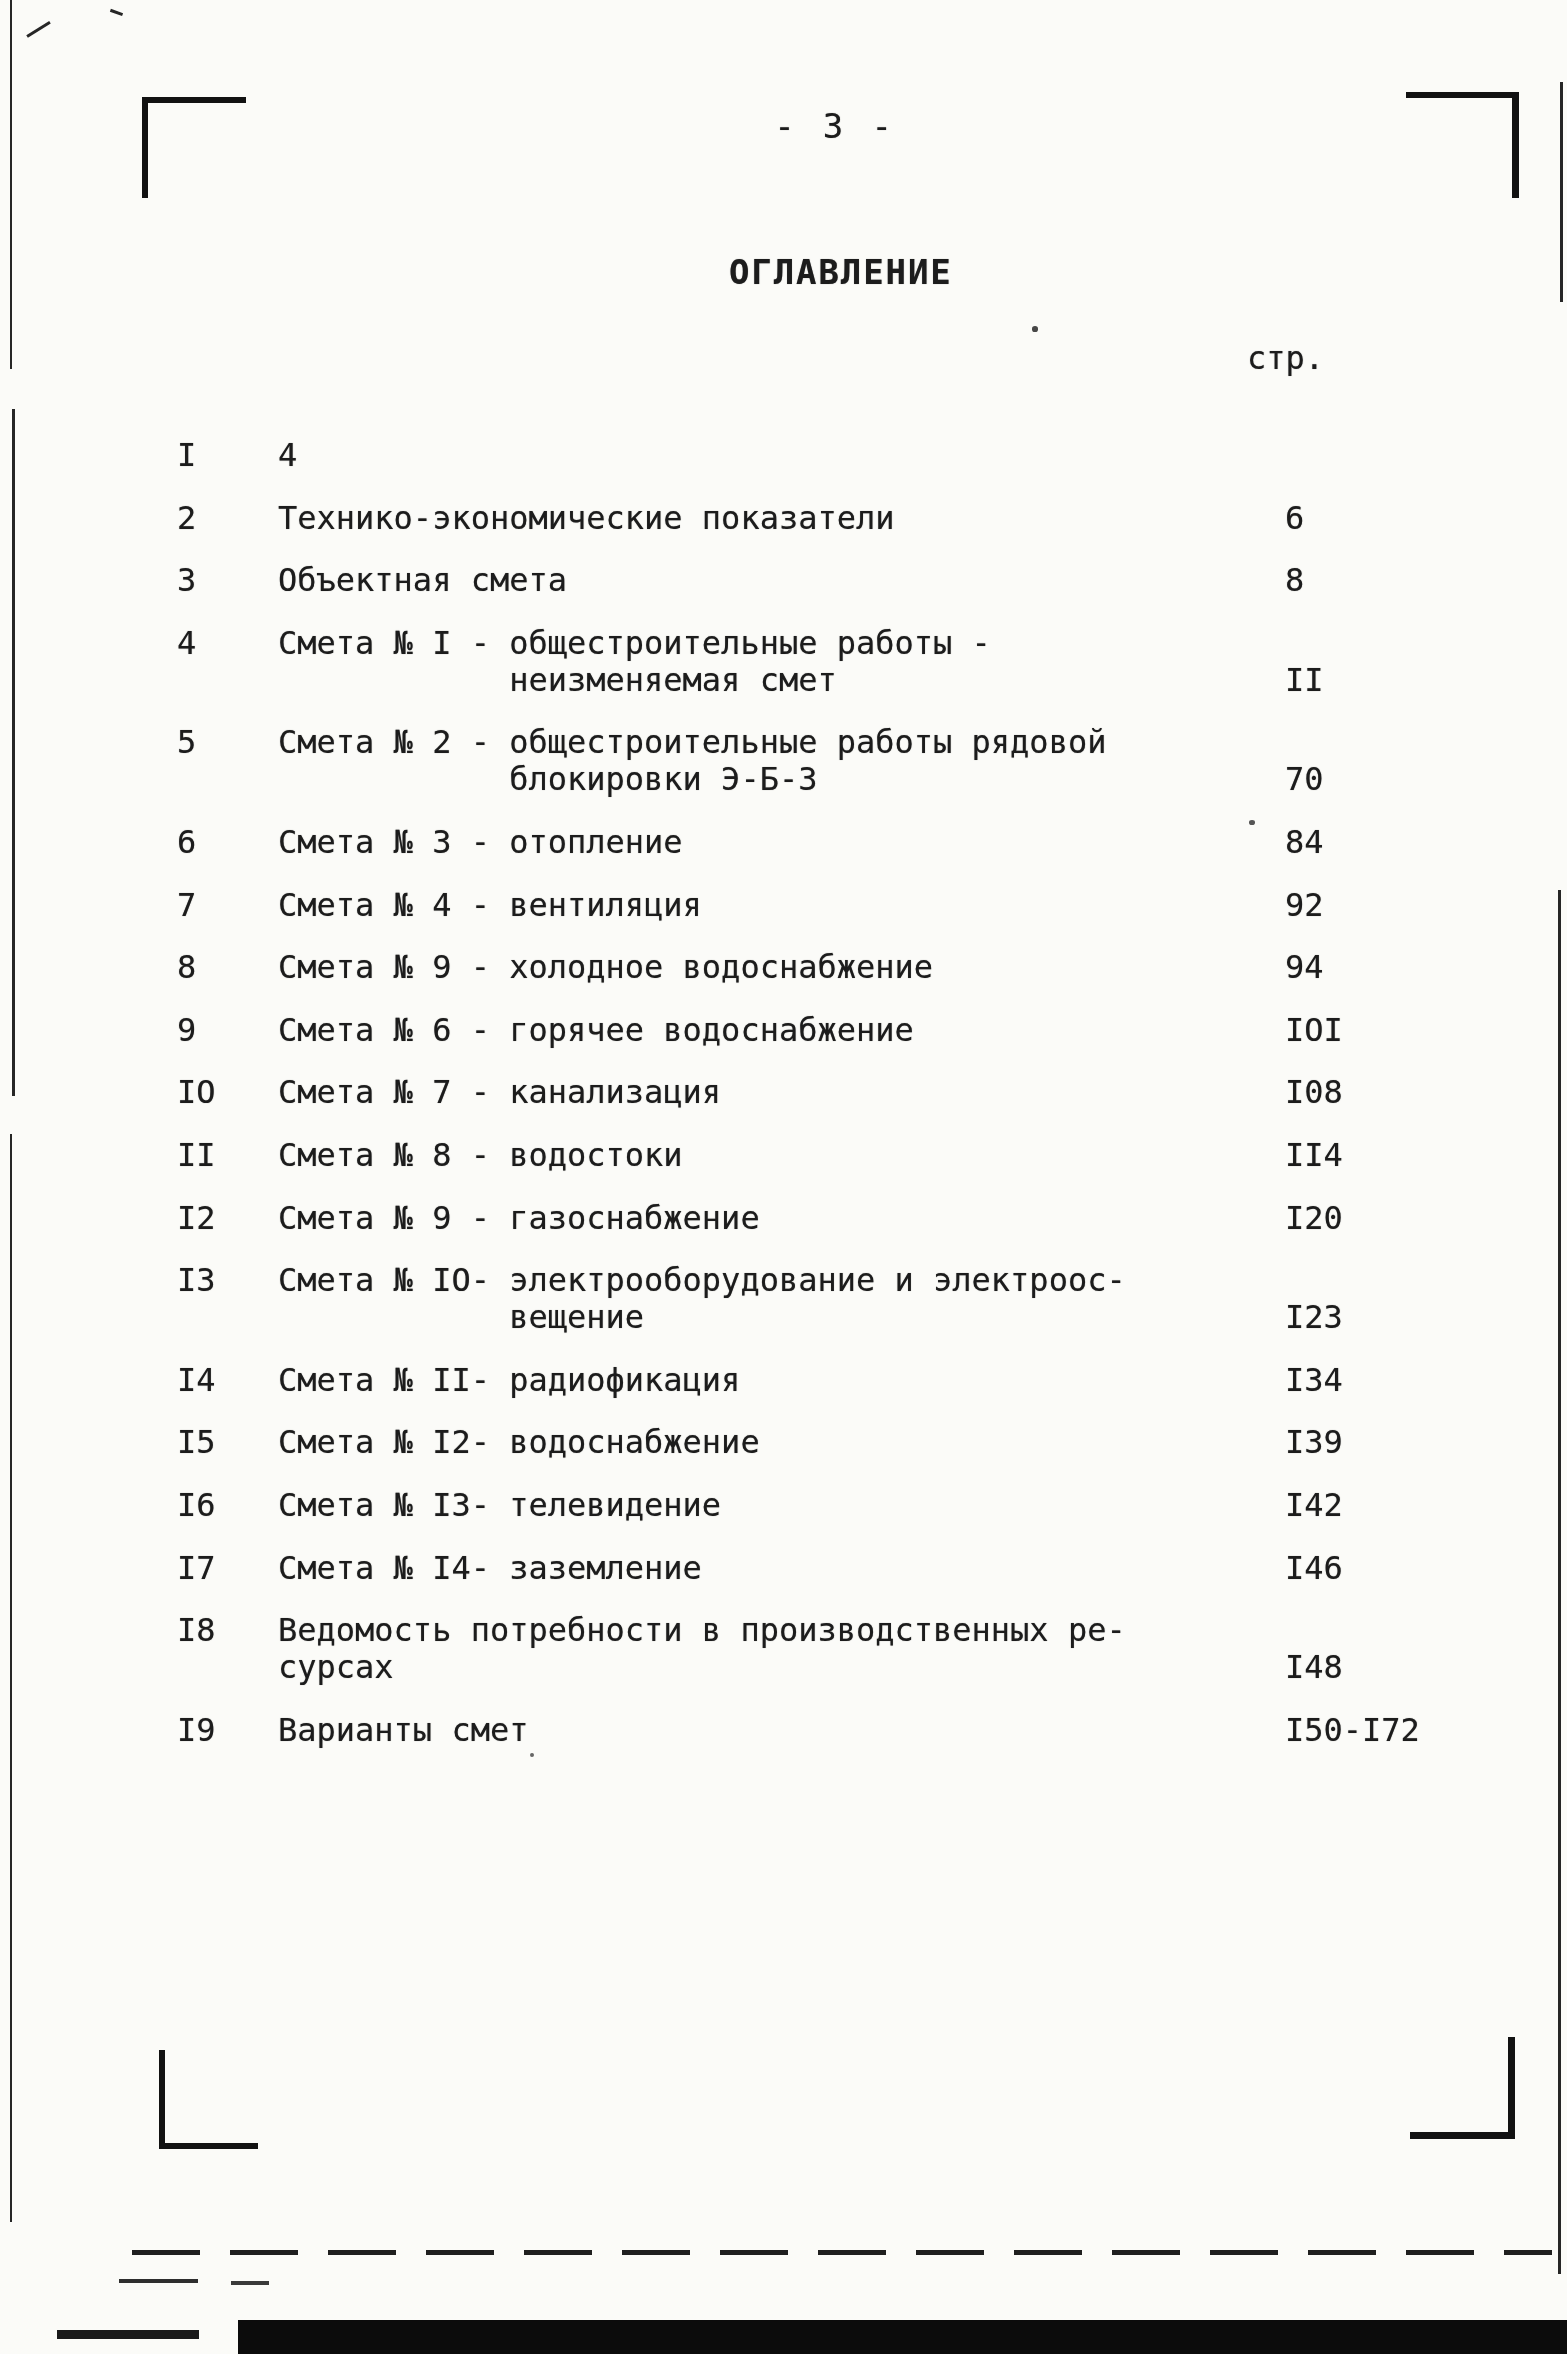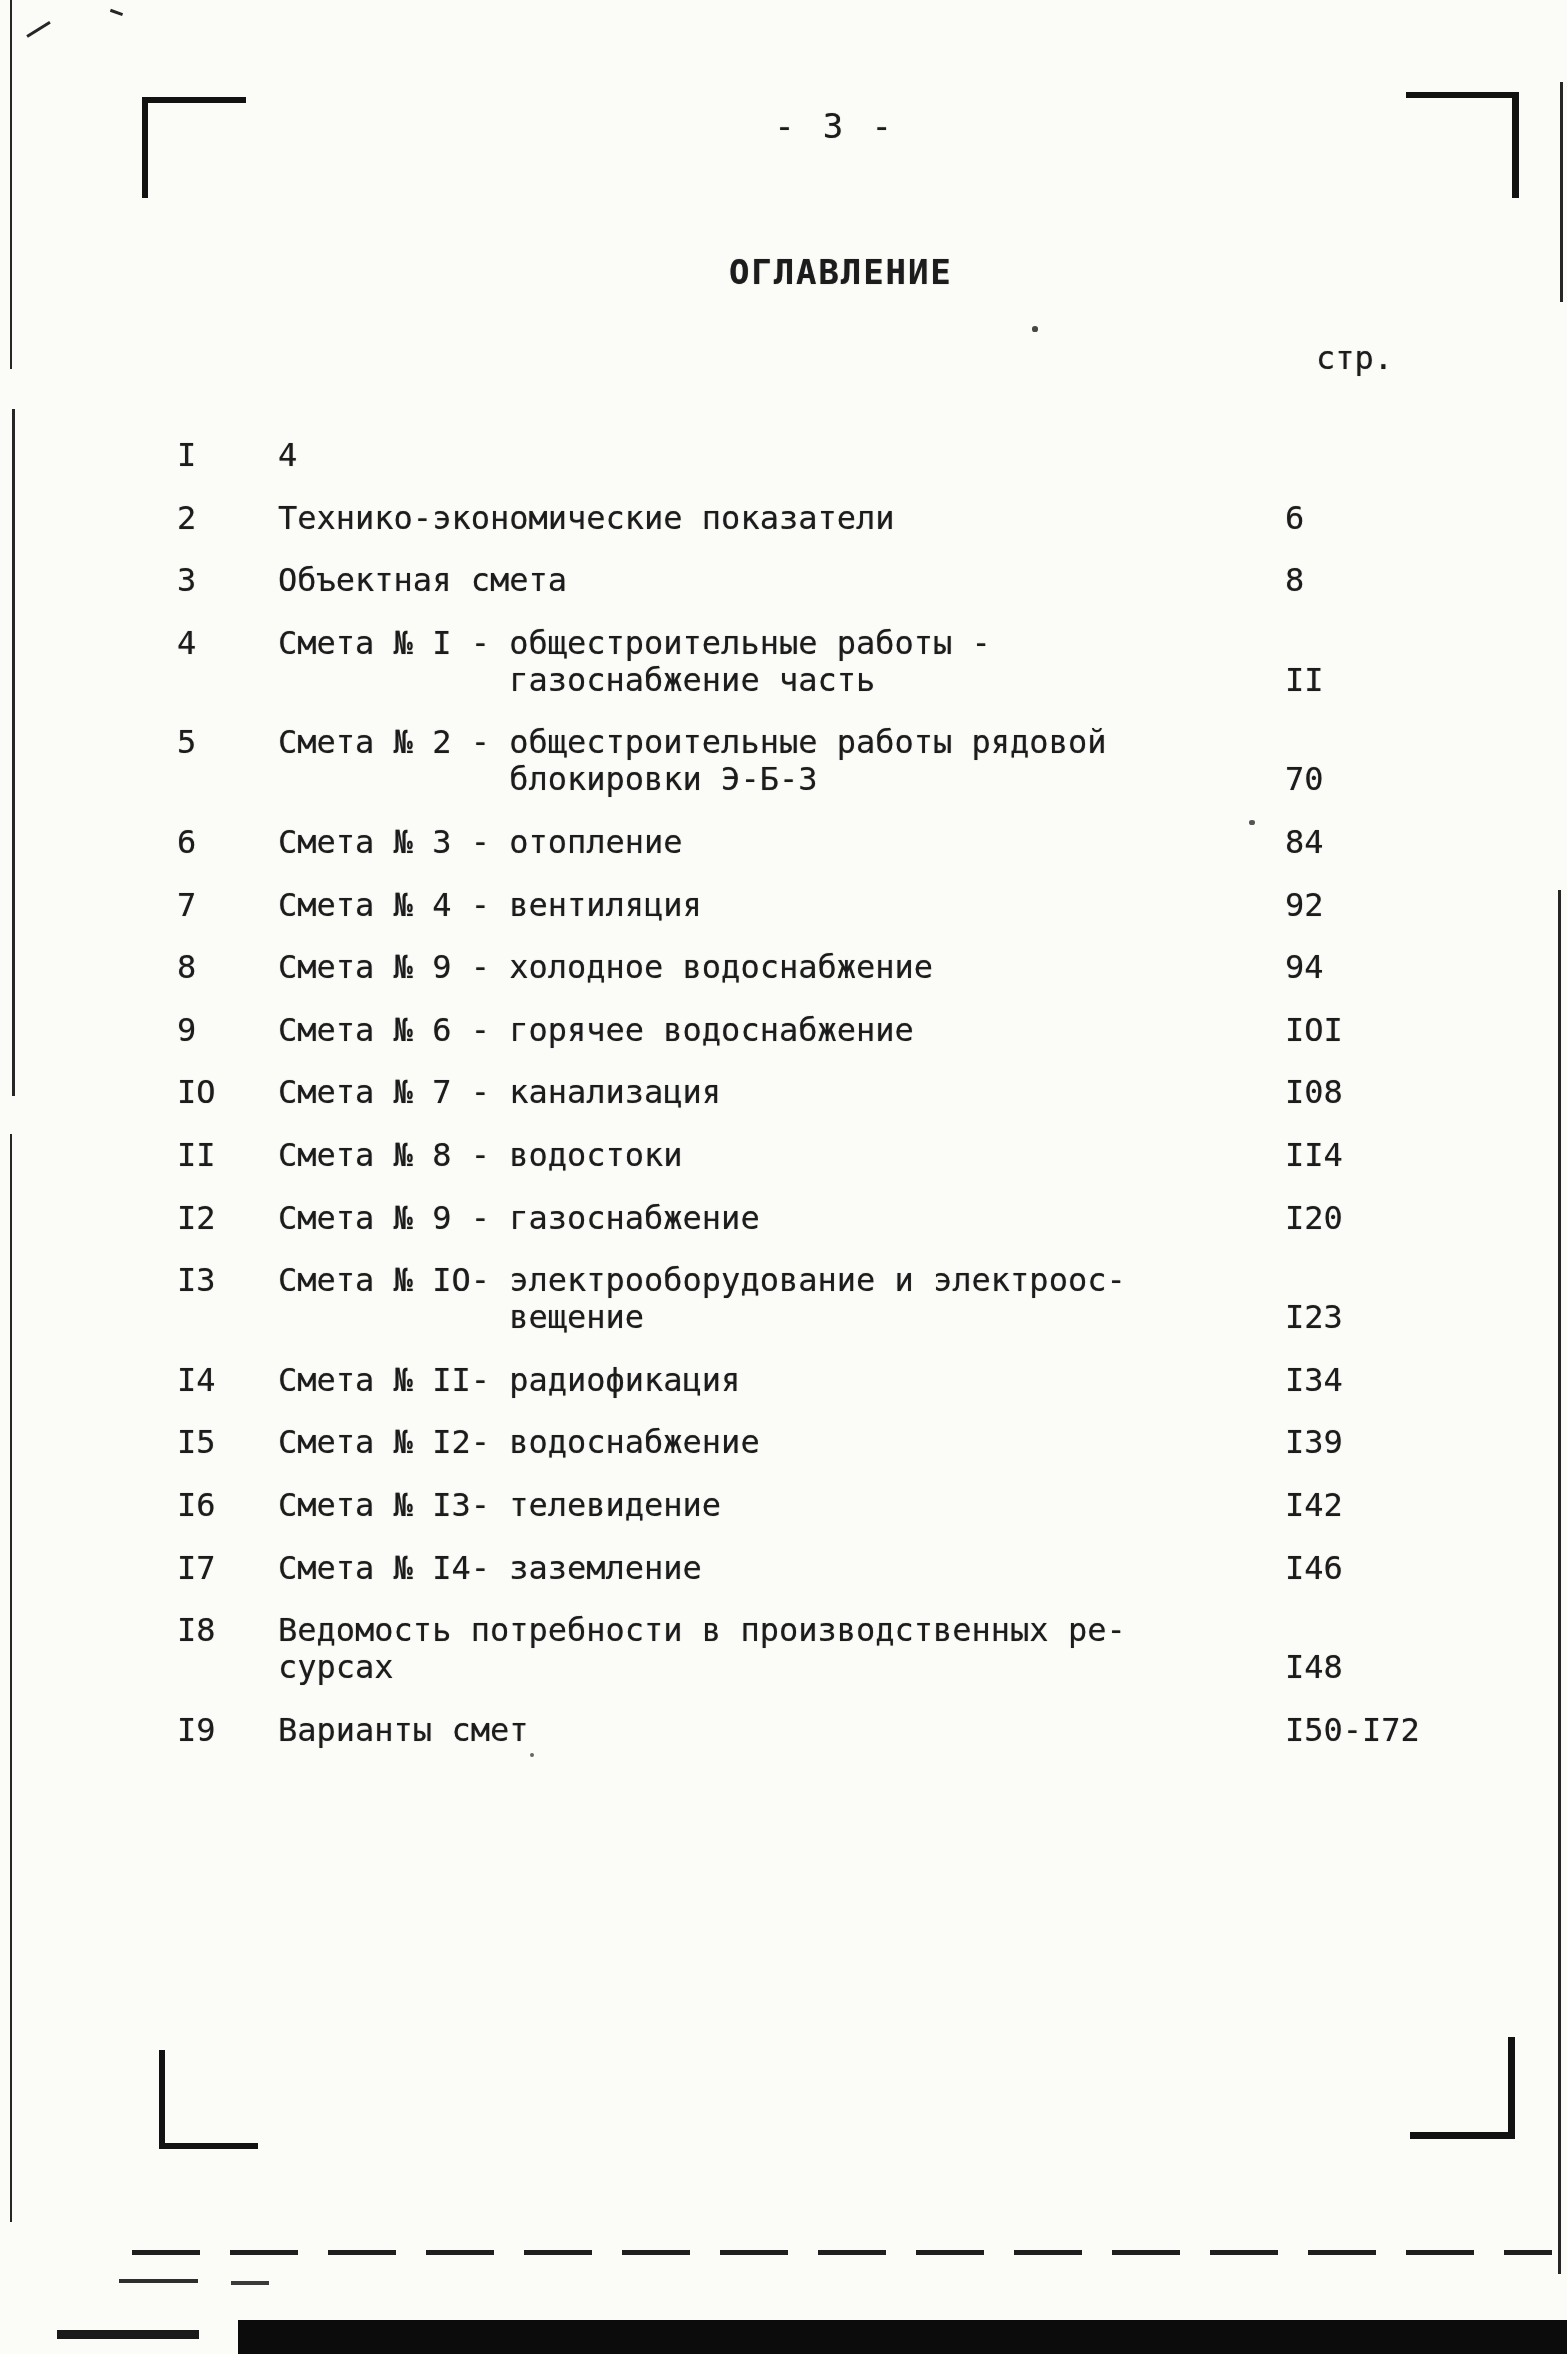--- a/index.html
+++ b/index.html
@@ -21,21 +21,21 @@
   
   .page-num{
     position:absolute;left:745px;top:106px;width:180px;
     font-size:34px;text-align:center;letter-spacing:3.8px;
   }
   .doc-title{
     position:absolute;left:729px;top:252px;
     font-size:34px;font-weight:bold;letter-spacing:1.9px;
   }
   .col-header{
-    position:absolute;left:1316px;top:339px;
+    position:absolute;left:1247px;top:339px;
     font-size:32px;
   }
 
   
   .toc{
     position:absolute;left:177px;top:437px;width:1344px;
     font-size:32px;line-height:37px;
   }
   .row{display:flex;margin-bottom:25.6px;}
   .row:last-child{margin-bottom:15px;}
@@ -120,21 +120,21 @@
         <span class="cell-num">3</span>
         <span class="cell-title">
           <span class="tline">Объектная смета</span>
         </span>
         <span class="cell-page">8</span>
       </div>
       <div class="row">
         <span class="cell-num">4</span>
         <span class="cell-title">
           <span class="tline">Смета № I - общестроительные работы -</span>
-          <span class="tline indent">газоснабжение часть</span>
+          <span class="tline indent">неизменяемая смет</span>
         </span>
         <span class="cell-page">II</span>
       </div>
       <div class="row">
         <span class="cell-num">5</span>
         <span class="cell-title">
           <span class="tline">Смета № 2 - общестроительные работы рядовой</span>
           <span class="tline indent">блокировки Э-Б-3</span>
         </span>
         <span class="cell-page">70</span>

